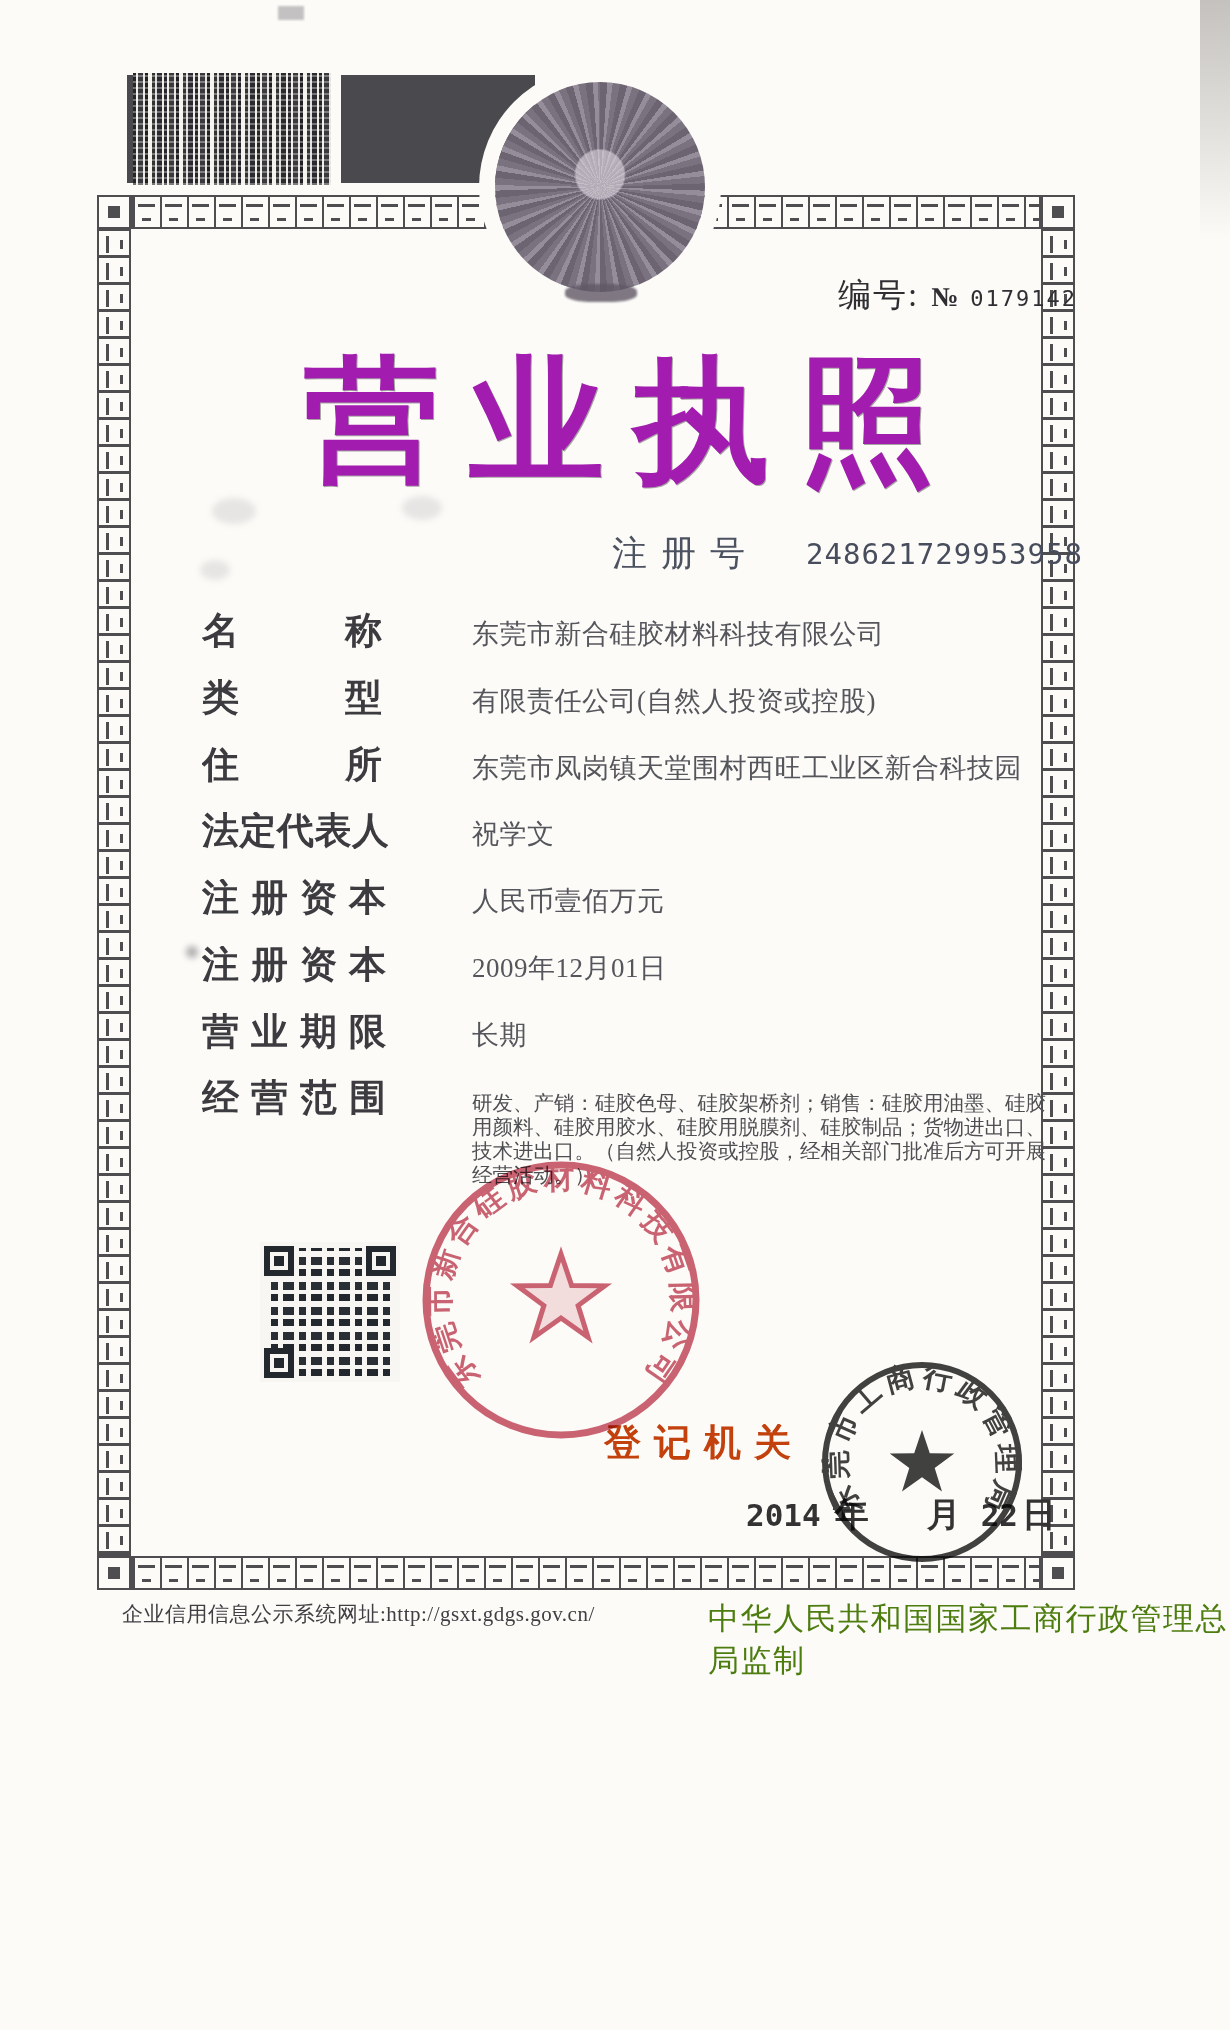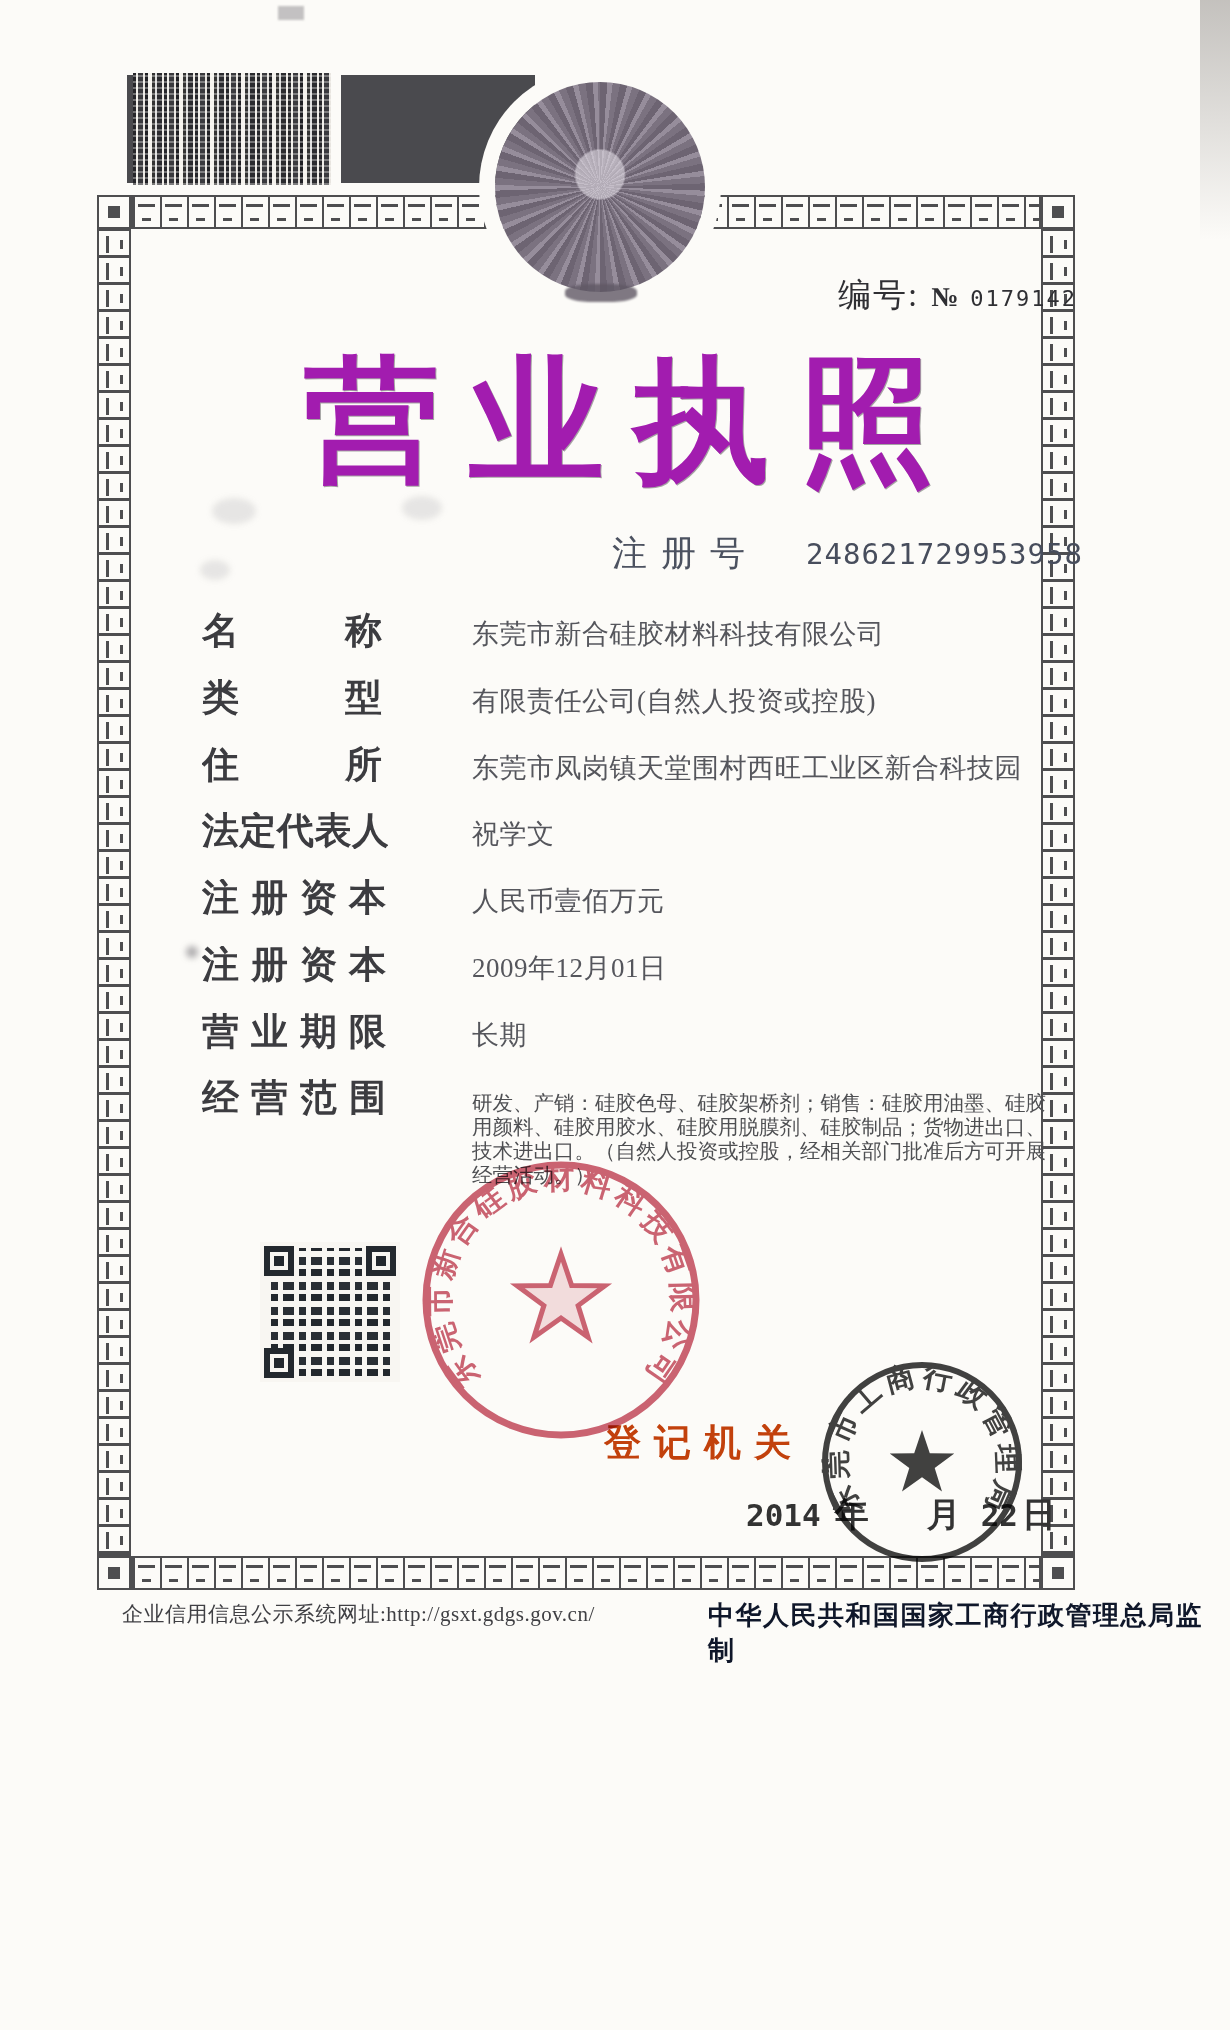--- a/index.html
+++ b/index.html
@@ -108,22 +108,22 @@
   
   .regauth{position:absolute;left:604px;top:1424px;z-index:4;width:230px;overflow:hidden;
     white-space:nowrap;font-size:37px;font-weight:600;letter-spacing:13px;color:#c2410c;line-height:1;}
   .dateline{position:absolute;left:746px;top:1492px;z-index:4;display:flex;align-items:baseline;
     font-size:34px;font-weight:600;color:#333;}
   .dateline .digits{font-family:"DejaVu Sans Mono",monospace;font-size:31px;}
   .d-nian{margin-left:14px;} .d-yue{margin-left:58px;} .d-day{margin-left:20px;} .d-ri{margin-left:4px;}
 
   
   .footer-left{position:absolute;left:100px;top:1600px;z-index:4;font-size:21px;color:#3f3f43;letter-spacing:.5px;margin-left:22px;}
-  .footer-right{position:absolute;left:708px;top:1598px;z-index:4;font-size:26px;font-weight:700;
-    color:#0f172a;letter-spacing:1.5px;}
+  .footer-right{position:absolute;left:708px;top:1598px;z-index:4;font-size:31px;font-weight:400;
+    color:#4d7c0f;letter-spacing:1.5px;}
 </style>
 </head>
 <body>
 
 <div class="page">
 
   <div class="streak-right"></div>
   <div class="mark-topleft"></div>
   <div class="smudge sm1"></div>
   <div class="smudge sm2"></div>

